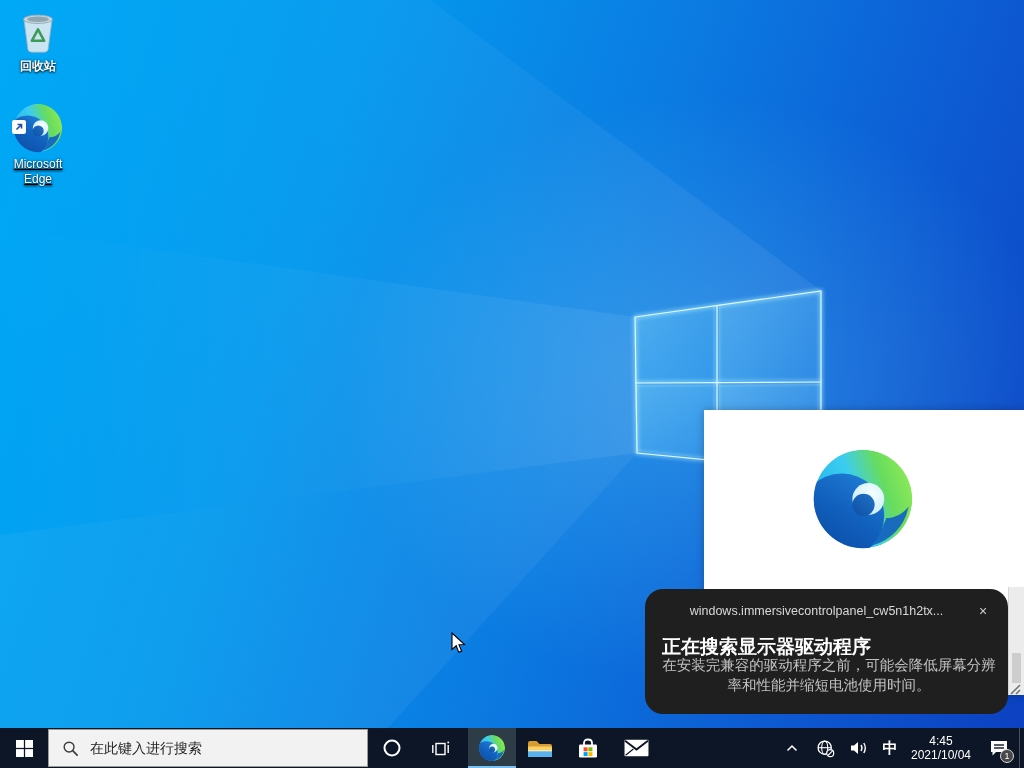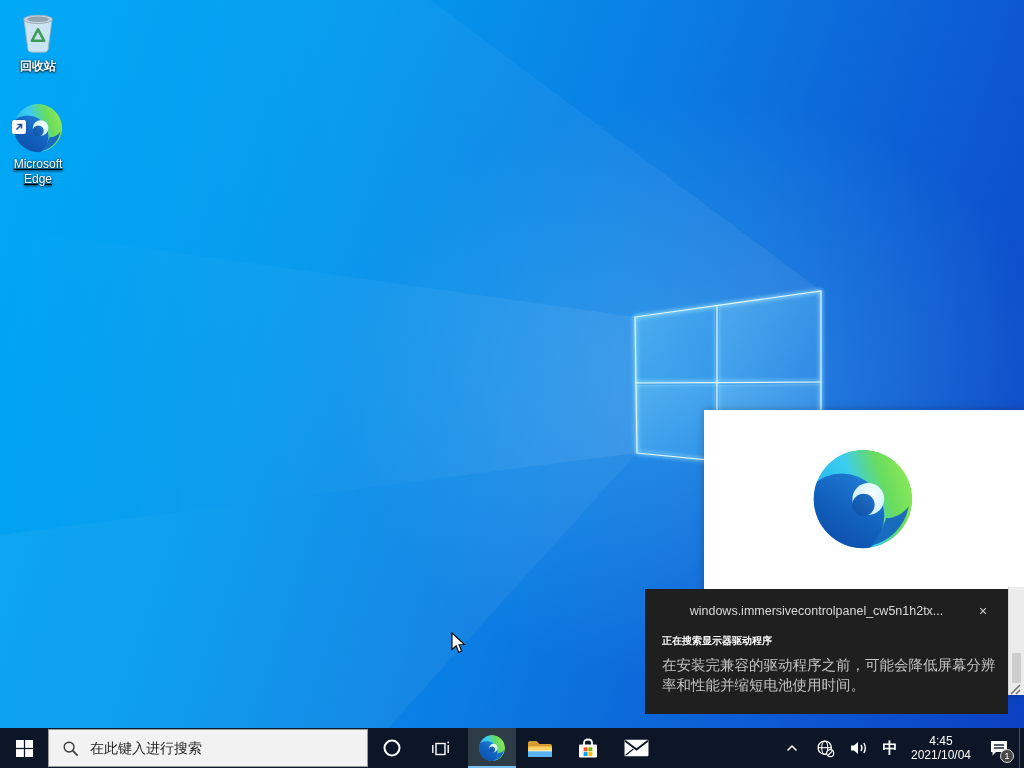--- a/index.html
+++ b/index.html
@@ -29,28 +29,28 @@
   #edge-window { left:704px; top:410px; width:320px; height:285px; background:#fff; z-index:5;
     box-shadow:0 0 8px rgba(0,0,0,.25); }
   #edge-window .biglogo { position:absolute; left:106px; top:36px; width:106px; height:106px; }
   #win-scroll-strip { left:1008px; top:587px; width:16px; height:108px; background:#ececec;
     border-left:1px solid #d6d6d6; z-index:9; }
   #win-scroll-thumb { position:absolute; left:3px; top:66px; width:9px; height:30px; background:#cdcdcd; }
   #win-grip { position:absolute; left:-2px; top:95px; }
 
   
   #toast { left:645px; top:589px; width:363px; height:125px; background:#1f1f1f; z-index:10;
-    color:#fff; }
+    color:#fff;border-radius:18px; }
   #toast .hdr { position:absolute; left:20px; right:40px; top:15px; text-align:center;
     font-size:12.5px; color:#d8d8d8; white-space:nowrap; overflow:hidden; }
   #toast .close { position:absolute; right:14px; top:11px; width:22px; height:22px; text-align:center;
     line-height:22px; font-size:14px; color:#cfcfcf; cursor:default; }
-  #toast .ttl { position:absolute; left:17px; top:45px; font-size:10px; font-weight:bold; color:#ffffff; }
+  #toast .ttl { position:absolute; left:17px; top:45px; font-size:19px; font-weight:bold; color:#ffffff; }
   #toast .bdy { position:absolute; left:17px; top:66px; width:334px; font-size:14.5px; line-height:20px;
-    color:#c3c3c3; }
+    color:#c3c3c3;text-align:center; }
 
   
   #taskbar { left:0; top:728px; width:1024px; height:40px; background:#0d1626; z-index:15;
     display:flex; align-items:stretch; }
   .tb-btn { width:48px; display:flex; align-items:center; justify-content:center; position:relative; }
   #tb-edge { background:#2e3c48; }
   #tb-edge .underline { position:absolute; left:0; bottom:0; width:100%; height:2px; background:#79c0f2; }
   #tb-search { position:absolute; left:48px; top:1px; width:320px; height:38px; background:#f2f2f2;
     border:1px solid #9a9a9a; display:flex; align-items:center; }
   #tb-search svg { margin-left:13px; flex:none; }

